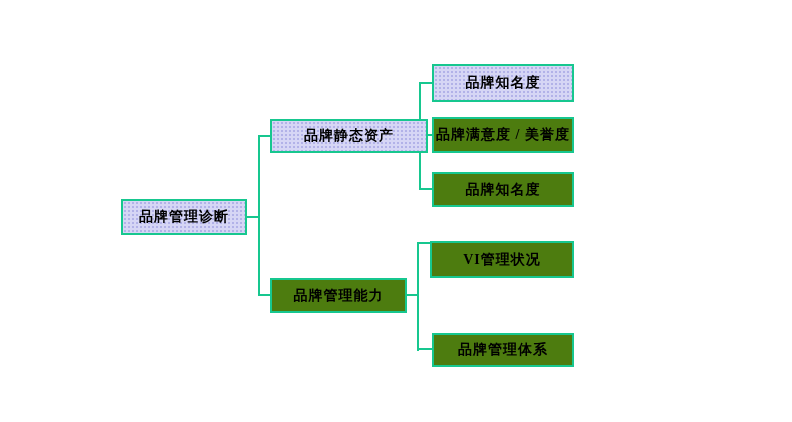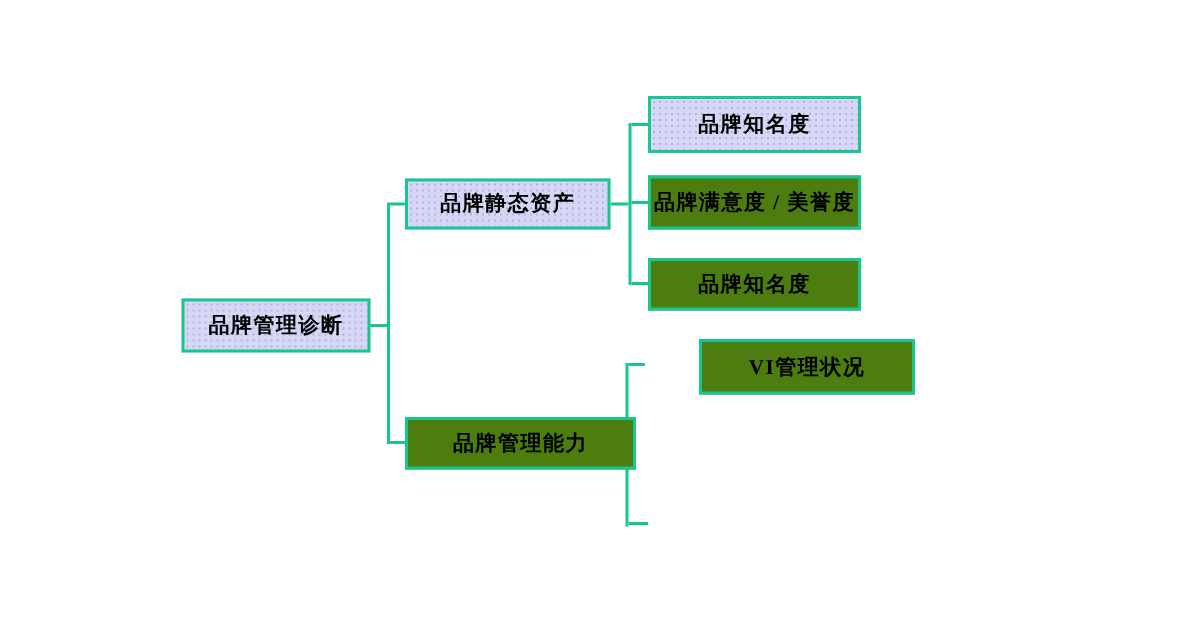--- a/index.html
+++ b/index.html
@@ -36,26 +36,26 @@
   }
   .node.plain {
     background: #4d7c0f;
   }
   .conn {
     position: absolute;
     background: #17c78f;
   }
   
   .n-root        { left: 121px; top: 199px; width: 126px; height: 36px; font-family: Liberation Mono, monospace; }
-  .n-static      { left: 270px; top: 119px; width: 137px; height: 34px; font-family: Liberation Serif, serif; }
-  .n-ability     { left: 270px; top: 278px; width: 154px; height: 35px; }
+  .n-static      { left: 270px; top: 119px; width: 158px; height: 34px; font-family: Liberation Serif, serif; }
+  .n-ability     { left: 270px; top: 278px; width: 137px; height: 35px; }
   .n-awareness   { left: 432px; top:  64px; width: 142px; height: 38px; }
   .n-satisfaction{ left: 432px; top: 117px; width: 142px; height: 36px; }
   .n-personality { left: 432px; top: 172px; width: 142px; height: 35px; }
-  .n-vi          { left: 430px; top: 226px; width: 144px; height: 37px; margin-left: 36px; }
+  .n-vi          { left: 430px; top: 241px; width: 144px; height: 37px; }
   .n-system      { left: 432px; top: 333px; width: 142px; height: 34px; }
   
   .c-root-stub      { left: 246px; top: 216px; width: 12px; height: 2px; }
   .c-left-vert      { left: 258px; top: 135px; width: 2px;  height: 161px; }
   .c-static-in      { left: 260px; top: 135px; width: 10px; height: 2px; }
   .c-ability-in     { left: 260px; top: 294px; width: 10px; height: 2px; }
   .c-static-out     { left: 407px; top: 135px; width: 12px; height: 2px; }
   .c-upper-vert     { left: 419px; top:  82px; width: 2px;  height: 108px; }
   .c-awareness-in   { left: 421px; top:  82px; width: 11px; height: 2px; }
   .c-satisfaction-in{ left: 421px; top: 134px; width: 11px; height: 2px; }
@@ -105,14 +105,17 @@
   </div>
 
   <div class="node plain n-personality">
     <span>品牌知名度</span>
   </div>
 
   <div class="node plain n-vi">
     <span>VI管理状况</span>
   </div>
 
+  <div class="node plain n-system">
+    <span>品牌管理体系</span>
+  </div>
 
 </div>
 
 </body></html>

